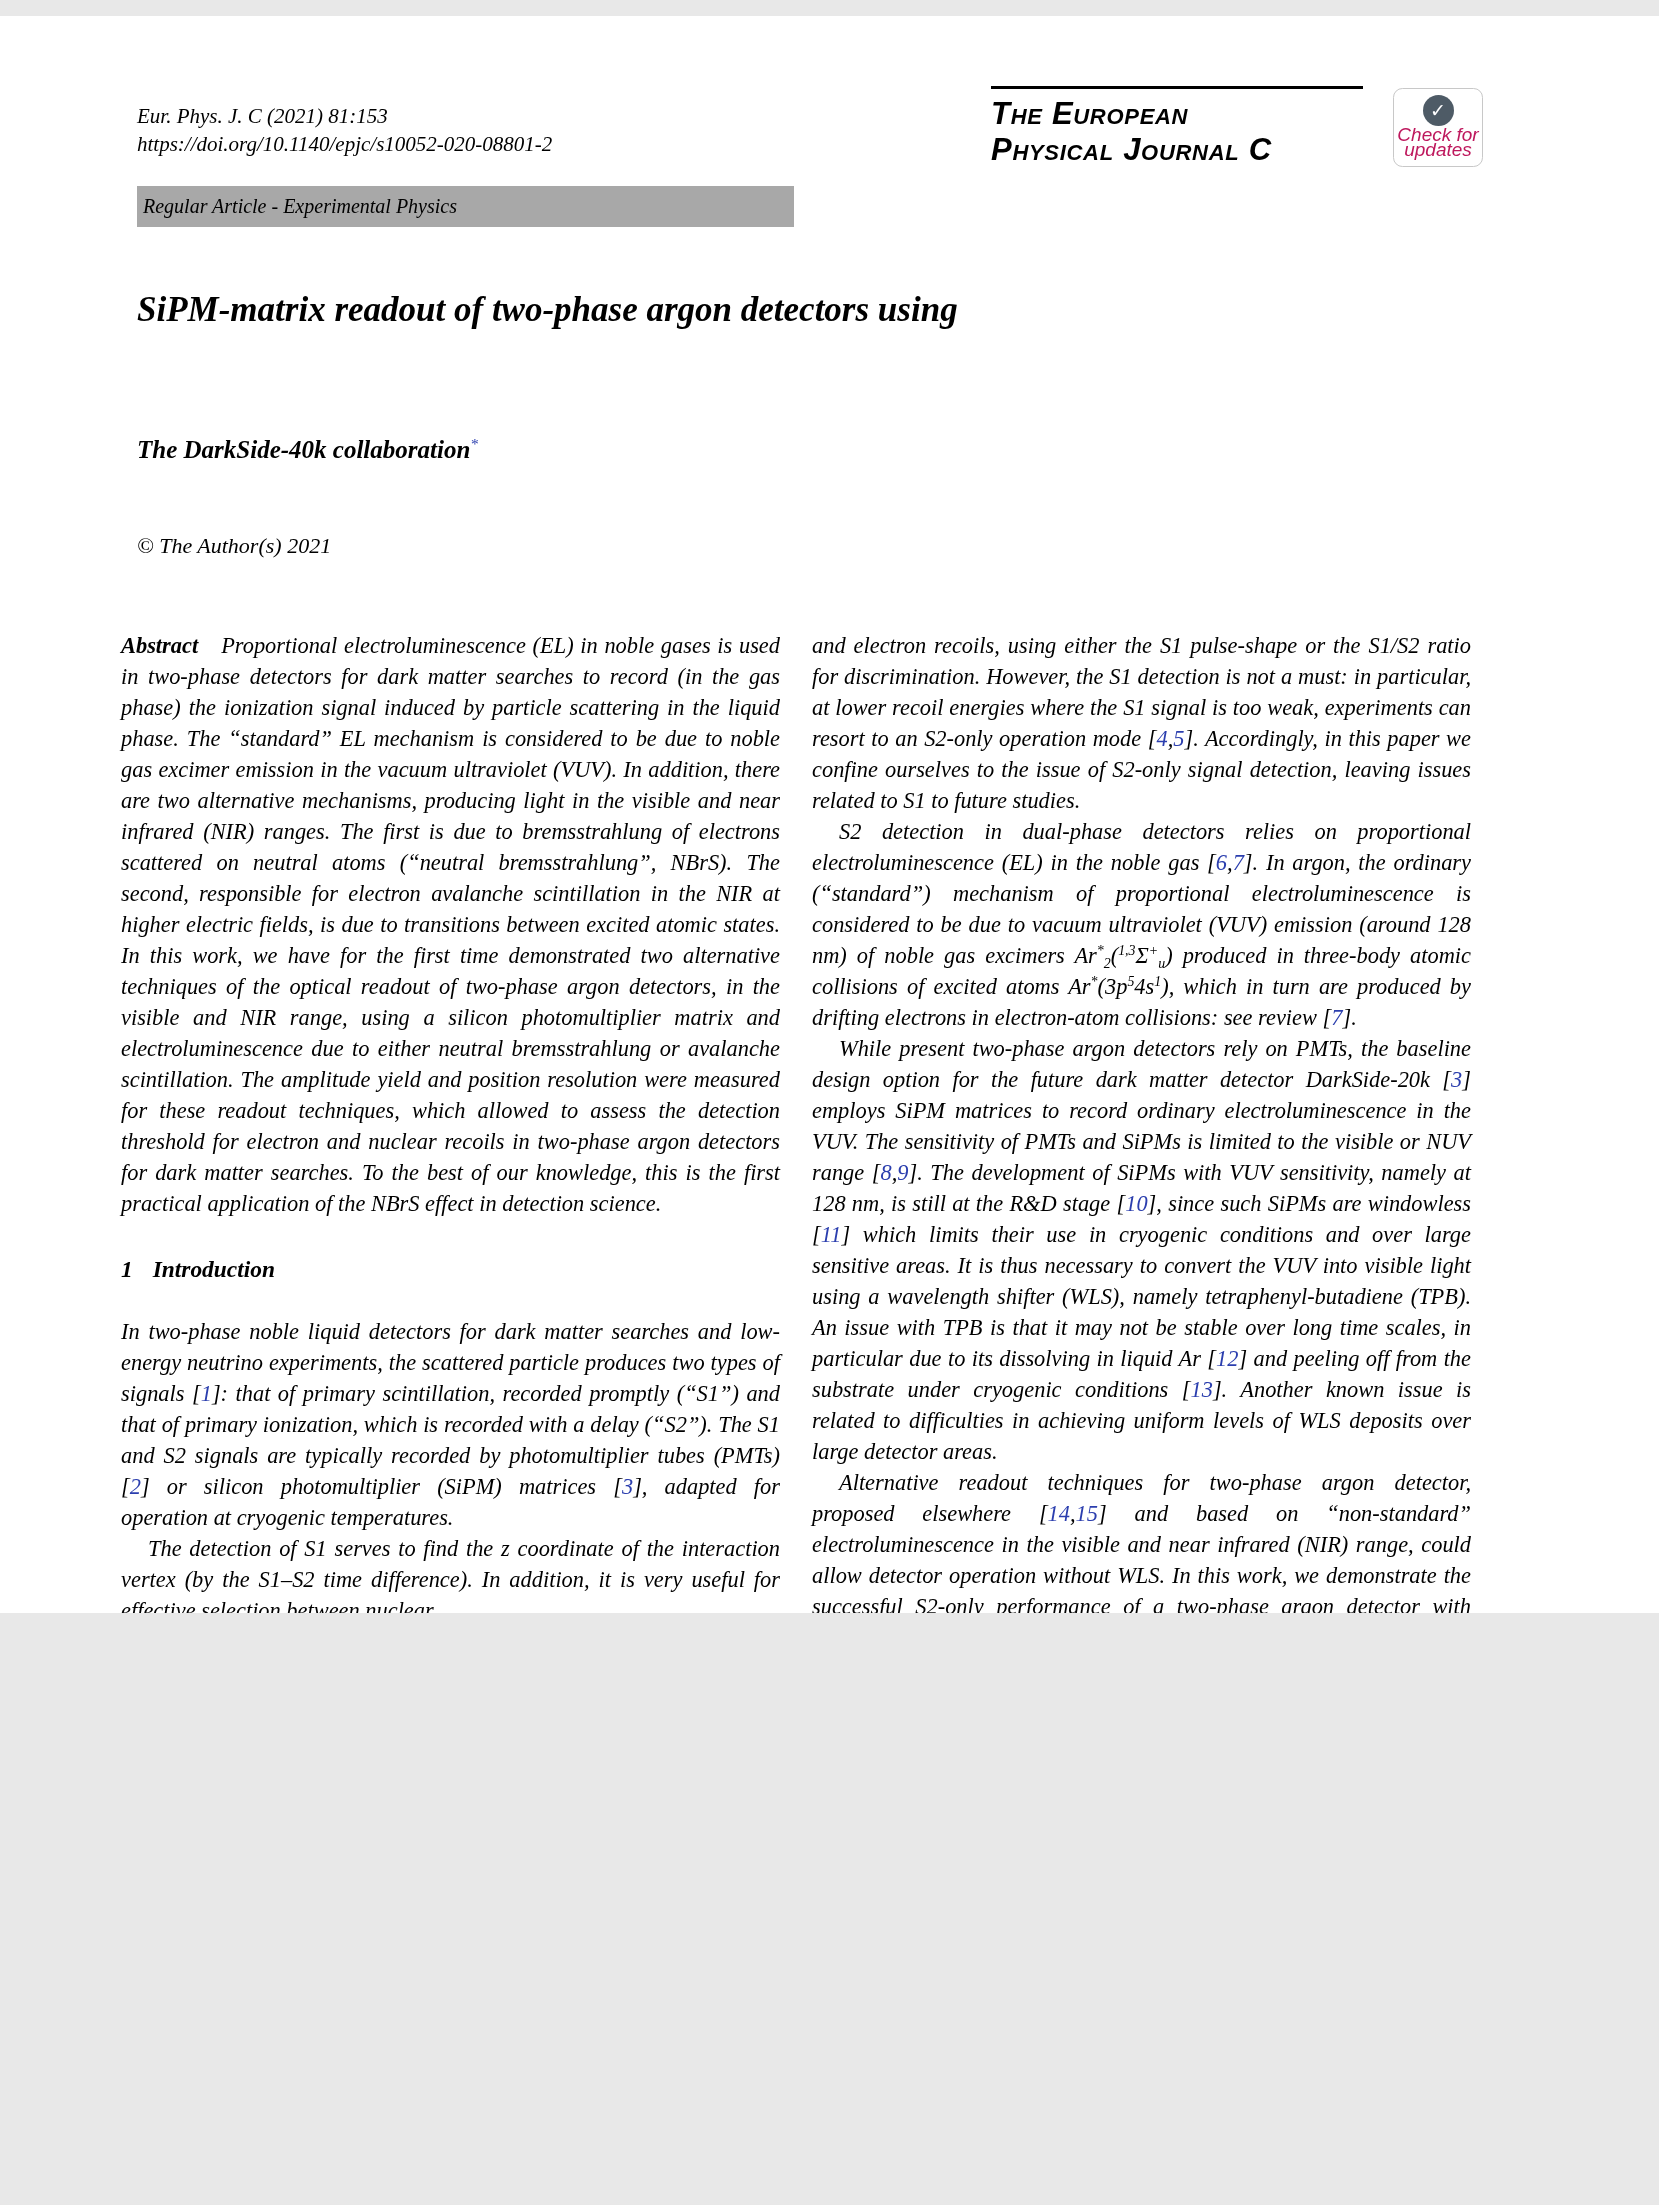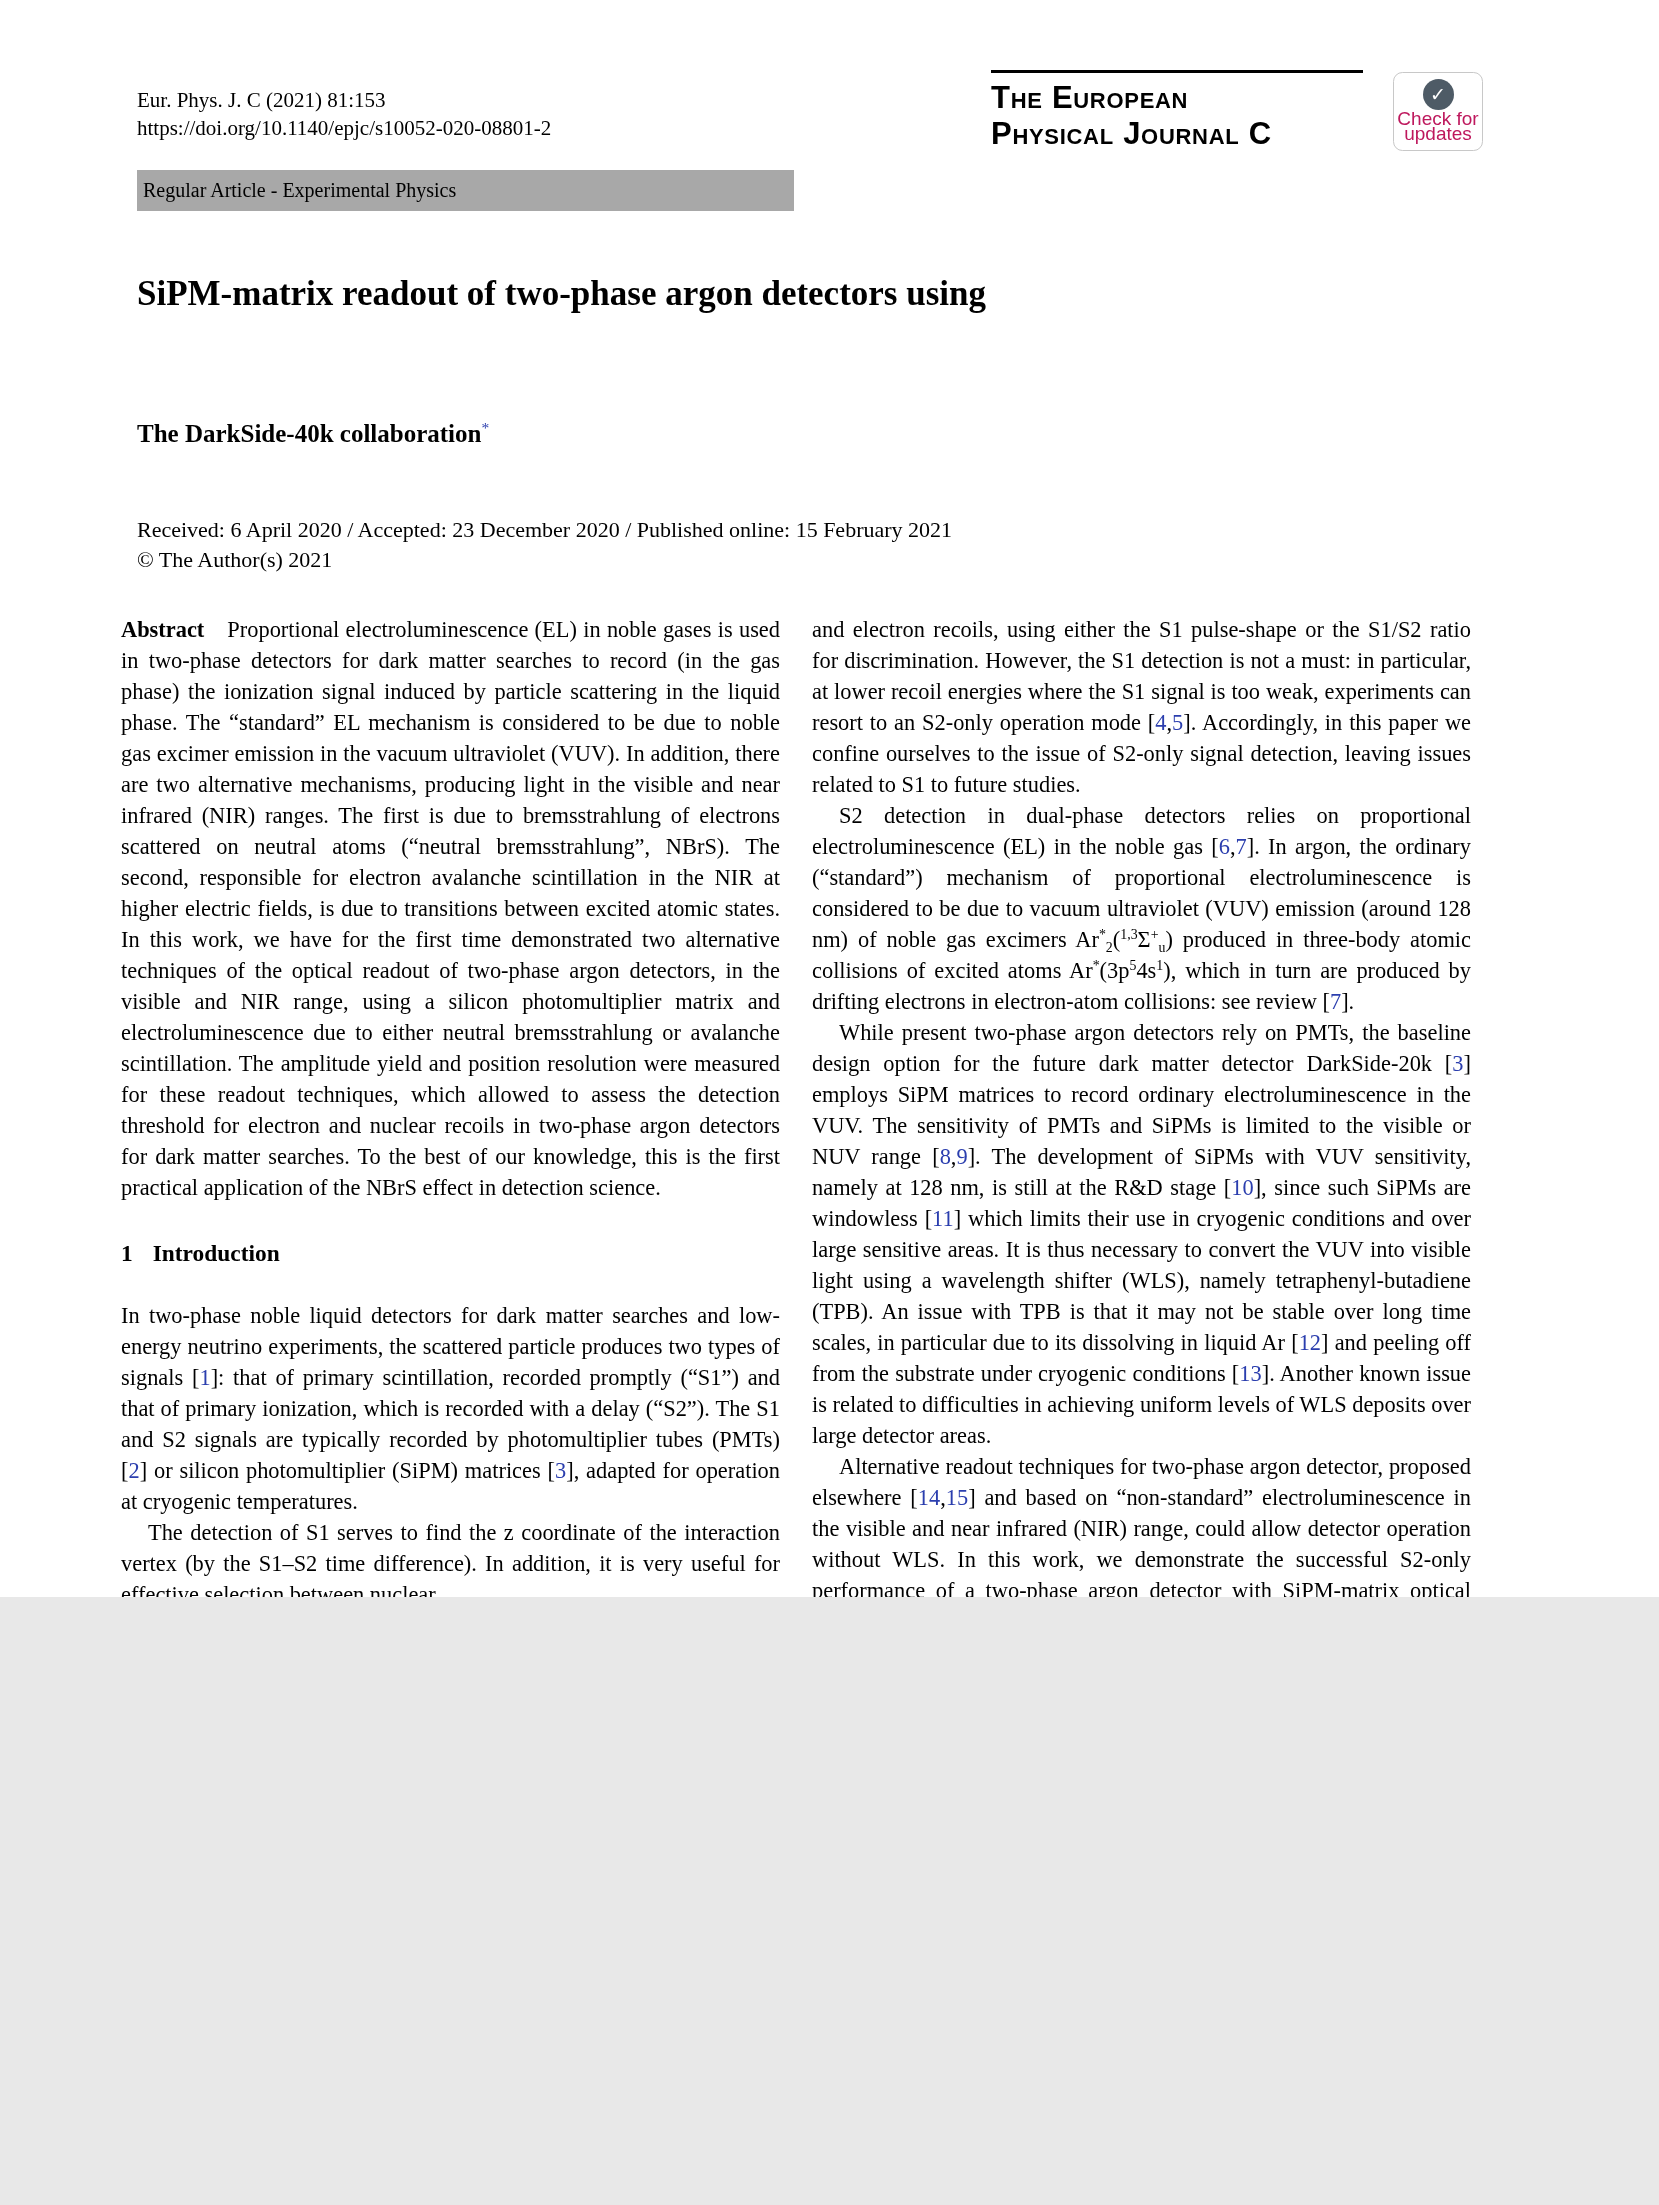--- a/index.html
+++ b/index.html
@@ -1,19 +1,20 @@
 <!DOCTYPE html>
 <html lang="en" style="--link: #2b3eae; --banner_bg: #a8a8a8;font-size:10.7px"><head>
 <meta charset="utf-8">
 <style>
   html,body { margin:0; padding:0; background:#e8e8e8; }
   .page {
     position:relative; width:1660px; height:1597px; background:#ffffff;
     font-family:"Liberation Serif", serif; color:#000; overflow:hidden;
-    margin:0 auto;
+    margin:16px auto;
+    font-style:italic;
   }
   .b { font-weight:bold; }
   .cite { color:var(--link, #2b3eae); }
 
   
   .hdr-left { position:absolute; left:137px; top:86px; font-size:21px; line-height:28px; }
   .hdr-left .doi { color:#000;text-align:center; }
   .masthead {
     position:absolute; left:991px; top:70px; width:372px;
     border-top:3.3px solid #000; padding-top:6.7px;
@@ -104,21 +105,20 @@
 
   <h1 class="title">
     <span class="tl">SiPM-matrix readout of two-phase argon detectors using</span>
   </h1>
 
   <div class="authors">
     <span class="b">The DarkSide-40k collaboration</span><sup class="cite">*</sup>
   </div>
 
   <div class="history">
-    <div>Received: 6 April 2020 / Accepted: 23 December 2020 / Published online: 15 February 2021</div>
     <div>© The Author(s) 2021</div>
   </div>
 
   <div class="columns">
     <div class="col">
       <p class="para"><span class="abstract-label b">Abstract</span><span>Proportional electroluminescence (EL) in noble gases is used in two-phase detectors for dark matter searches to record (in the gas phase) the ionization signal induced by particle scattering in the liquid phase. The “standard” EL mechanism is considered to be due to noble gas excimer emission in the vacuum ultraviolet (VUV). In addition, there are two alternative mechanisms, producing light in the visible and near infrared (NIR) ranges. The first is due to bremsstrahlung of electrons scattered on neutral atoms (“neutral bremsstrahlung”, NBrS). The second, responsible for electron avalanche scintillation in the NIR at higher electric fields, is due to transitions between excited atomic states. In this work, we have for the first time demonstrated two alternative techniques of the optical readout of two-phase argon detectors, in the visible and NIR range, using a silicon photomultiplier matrix and electroluminescence due to either neutral bremsstrahlung or avalanche scintillation. The amplitude yield and position resolution were measured for these readout techniques, which allowed to assess the detection threshold for electron and nuclear recoils in two-phase argon detectors for dark matter searches. To the best of our knowledge, this is the first practical application of the NBrS effect in detection science.</span></p>
       <h2 class="sec"><span class="secnum">1</span><span>Introduction</span></h2>
       <p class="para">In two-phase noble liquid detectors for dark matter searches and low-energy neutrino experiments, the scattered particle produces two types of signals [<span class="cite">1</span>]: that of primary scintillation, recorded promptly (“S1”) and that of primary ionization, which is recorded with a delay (“S2”). The S1 and S2 signals are typically recorded by photomultiplier tubes (PMTs) [<span class="cite">2</span>] or silicon photomultiplier (SiPM) matrices [<span class="cite">3</span>], adapted for operation at cryogenic temperatures.</p>
       <p class="para indent">The detection of S1 serves to find the z coordinate of the interaction vertex (by the S1–S2 time difference). In addition, it is very useful for effective selection between nuclear</p>
     </div>

